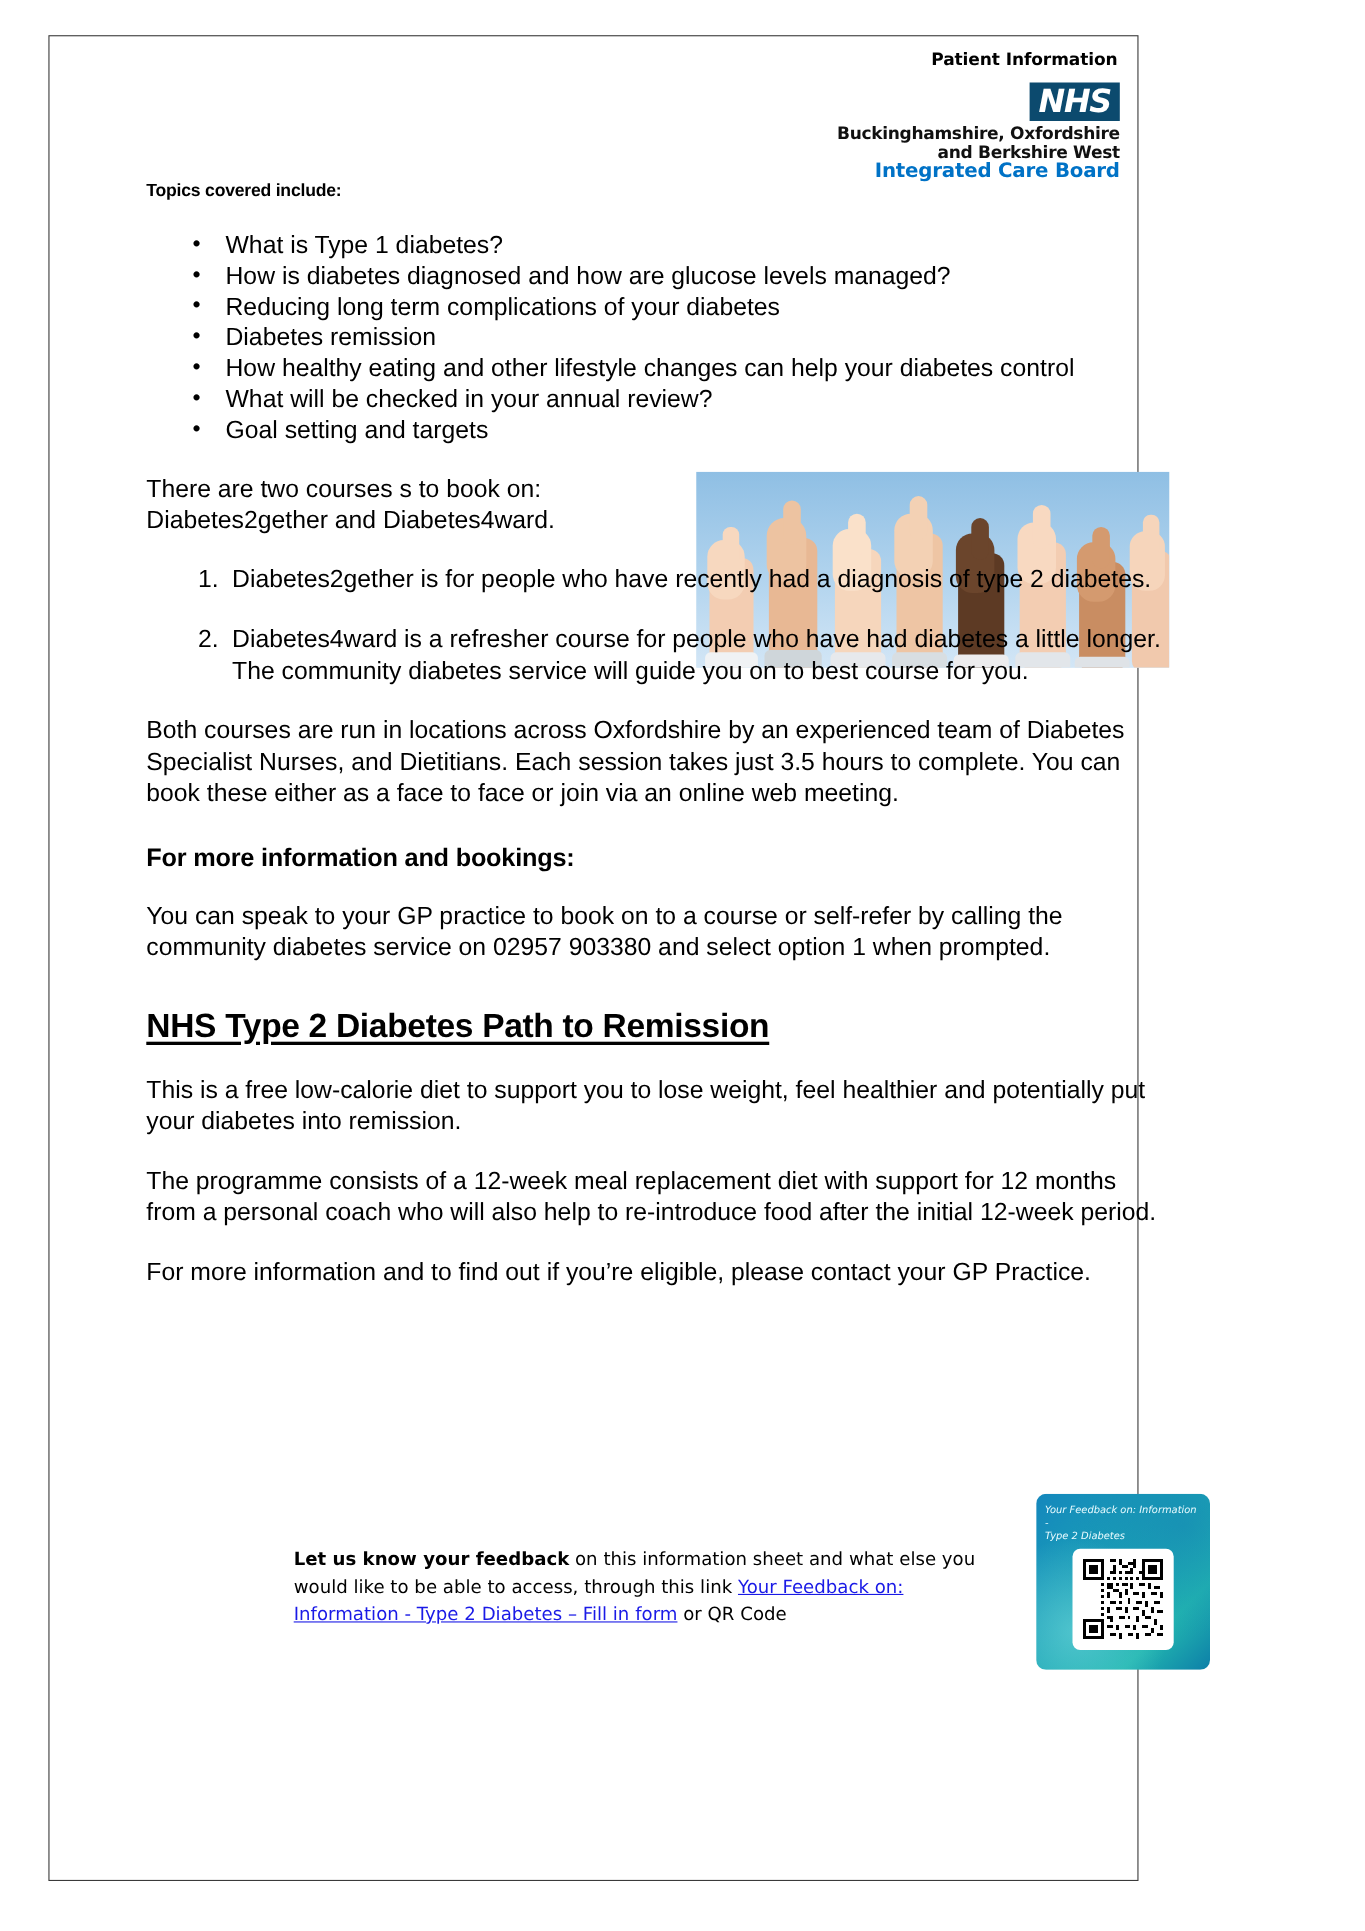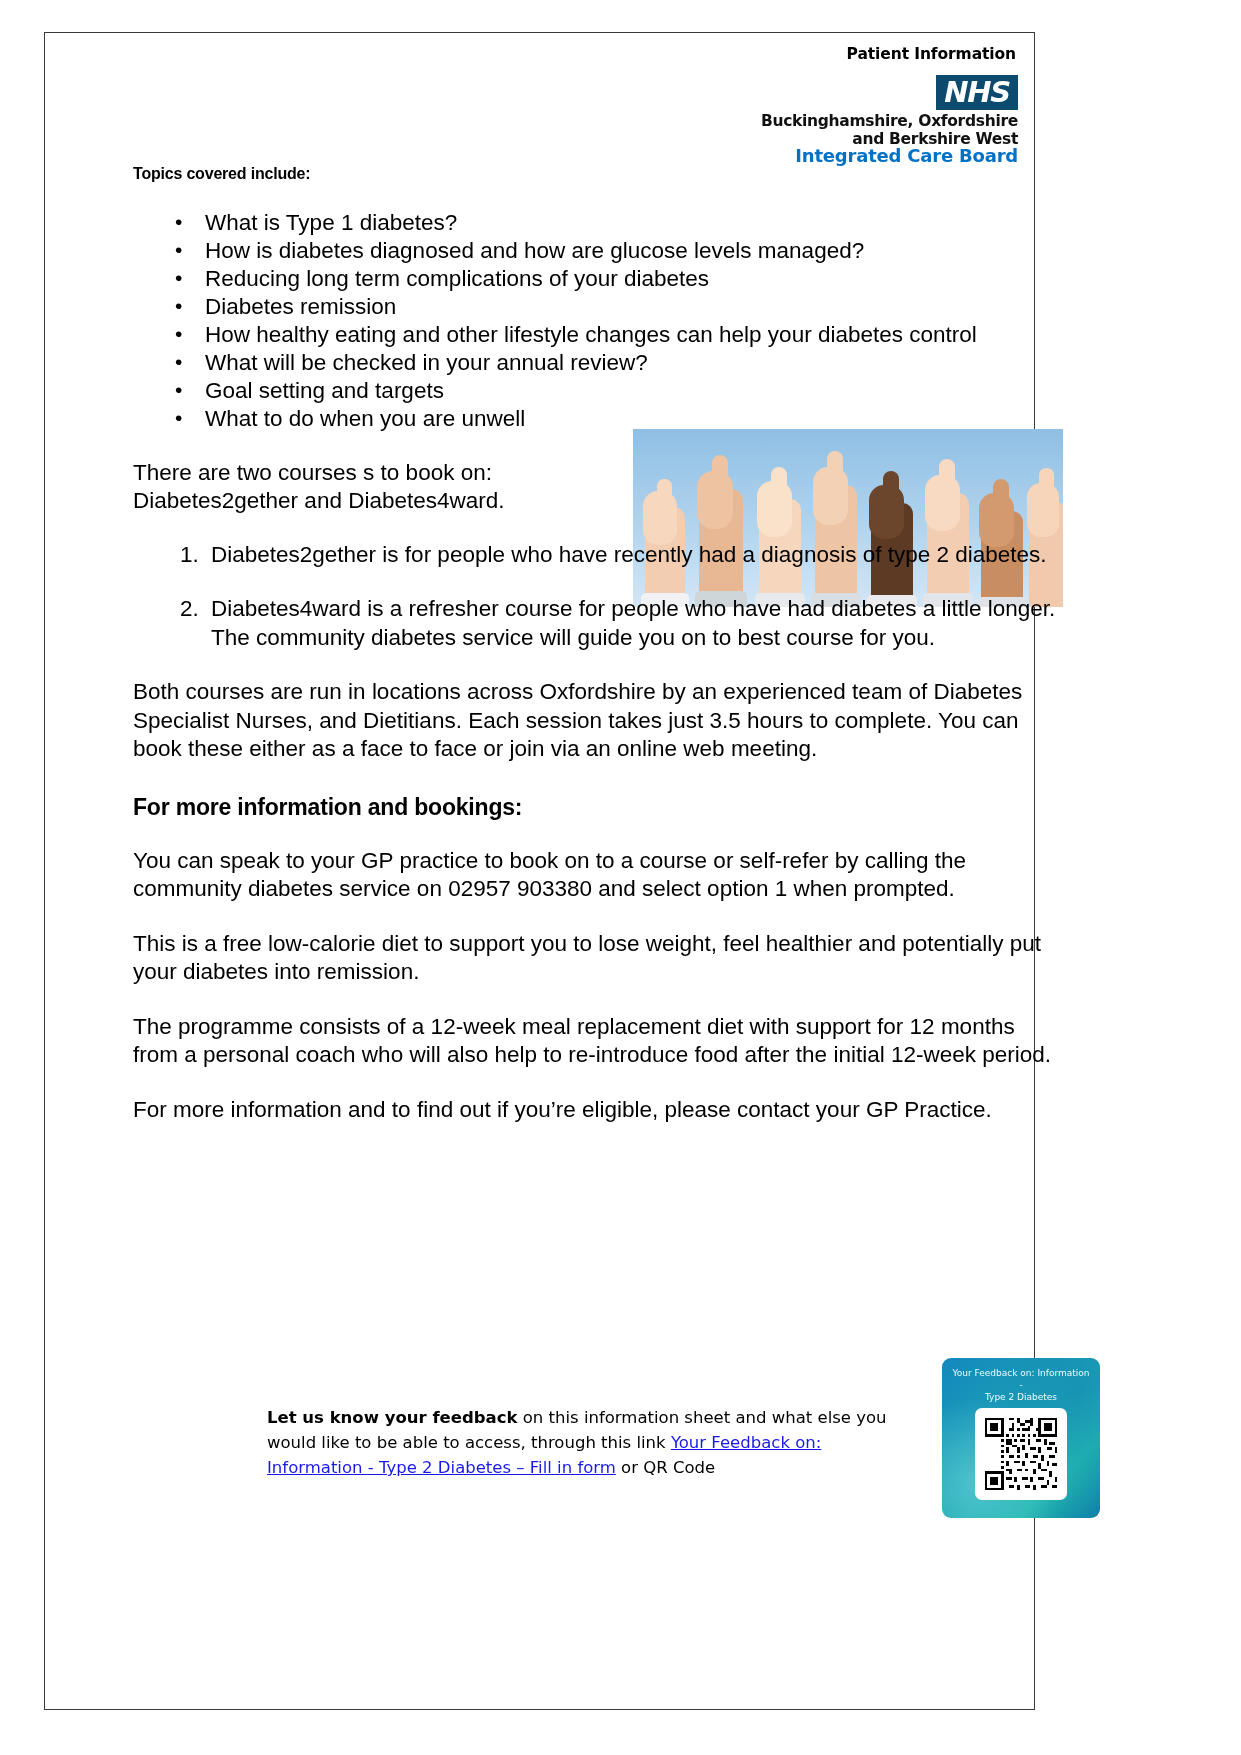--- a/index.html
+++ b/index.html
@@ -197,23 +197,23 @@
       radial-gradient(circle at 22% 78%, rgba(120,220,225,0.55) 0%, rgba(120,220,225,0) 48%),
       radial-gradient(circle at 85% 18%, rgba(20,130,180,0.55) 0%, rgba(20,130,180,0) 55%),
       linear-gradient(135deg, #1487bd 0%, #1ba3b5 45%, #22b6b0 75%, #0d7fa8 100%);
     overflow: hidden;
   }
   .qr-title {
     color: #eafcff;
     font-family: "DejaVu Sans", sans-serif;
     font-size: 9px;
     line-height: 12px;
-    text-align: center;
     padding: 9px 8px 0 8px;
     font-weight: normal;
+    font-style: italic;
   }
   .qr-code-wrap {
     width: 92px;
     height: 92px;
     margin: 5px auto 0 auto;
     background: #ffffff;
     border-radius: 7px;
     display: flex;
     align-items: center;
     justify-content: center;
@@ -310,37 +310,37 @@
       <h2 class="sec">Topics covered include:</h2>
 
       <ul class="topics">
         <li>What is Type 1 diabetes?</li>
         <li>How is diabetes diagnosed and how are glucose levels managed?</li>
         <li>Reducing long term complications of your diabetes</li>
         <li>Diabetes remission</li>
         <li>How healthy eating and other lifestyle changes can help your diabetes control</li>
         <li>What will be checked in your annual review?</li>
         <li>Goal setting and targets</li>
-        <li>What to do when you are unwell</li>
       </ul>
 
 
       <p class="body" style="width:460px;">There are two courses s to book on: Diabetes2gether and Diabetes4ward.</p>
 
       <ol class="courses">
         <li>Diabetes2gether is for people who have recently had a diagnosis of type 2 diabetes.</li>
         <li>Diabetes4ward is a refresher course for people who have had diabetes a little longer. The community diabetes service will guide you on to best course for you.</li>
       </ol>
 
       <p class="body">Both courses are run in locations across Oxfordshire by an experienced team of Diabetes Specialist Nurses, and Dietitians. Each session takes just 3.5 hours to complete.  You can book these either as a face to face or join via an online web meeting.</p>
 
       <div class="h-info">For more information and bookings:</div>
 
       <p class="body">You can speak to your GP practice to book on to a course or self-refer by calling the community diabetes service on 02957 903380 and select option 1 when prompted.</p>
 
+      <h1 class="remission">NHS Type 2 Diabetes Path to Remission</h1>
 
       <p class="body">This is a free low-calorie diet to support you to lose weight, feel healthier and potentially put your diabetes into remission.</p>
       <p class="body">The programme consists of a 12-week meal replacement diet with support for 12 months from a personal coach who will also help to re-introduce food after the initial 12-week period.</p>
       <p class="body">For more information and to find out if you’re eligible, please contact your GP Practice.</p>
     </div>
 
     <div class="feedback">
       <b>Let us know your feedback</b><span> on this information sheet and what else you would like to be able to access, through this link  </span><a class="lnk" href="#">Your Feedback on:  Information - Type 2 Diabetes – Fill in form</a><span> or QR Code</span>
     </div>
 

